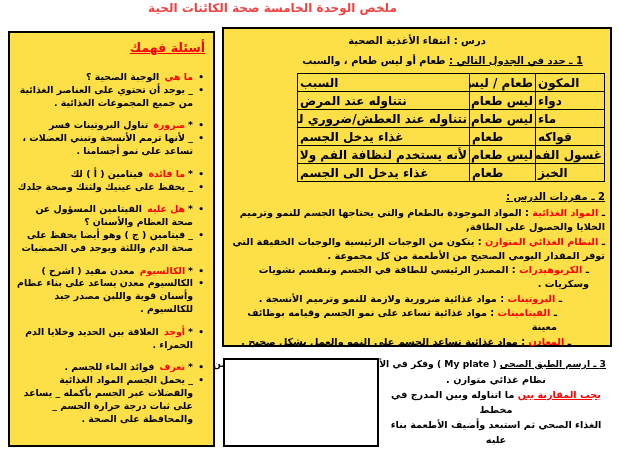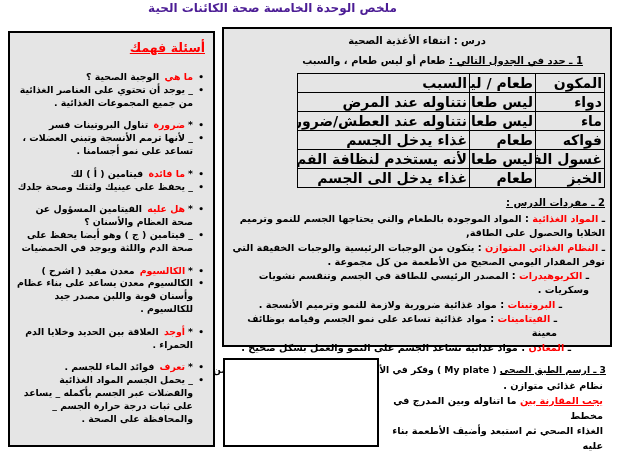--- a/index.html
+++ b/index.html
@@ -6,49 +6,49 @@
   body{
     width:619px;height:468px;position:relative;overflow:hidden;
     background:#ffffff;color:#000;
     font-family:"DejaVu Sans",sans-serif;font-weight:bold;direction:rtl;
   }
   .red{color:#ff0000;}
   .u{text-decoration:underline;}
   
   .page-title{
     position:absolute;top:1px;left:0;width:545px;text-align:center;
-    font-size:12px;color:#4c1d95;letter-spacing:.2px;
+    font-size:12px;color:#ef4444;letter-spacing:.2px;
   }
   
-  .panel{position:absolute;border:2px solid #000;background:#e5e5e5;box-sizing:border-box;}
+  .panel{position:absolute;border:2px solid #000;background:#fde047;box-sizing:border-box;}
   #left-panel{left:8px;top:31px;width:207px;height:416px;padding:4px 6px;}
   #right-panel{left:222px;top:27px;width:390px;height:320px;padding:2px 3px;}
   
   .lesson{font-size:10px;text-align:center;margin-top:4px;}
   .sec1{font-size:10px;margin:9px 24px 0 0;}
   table.food{
     border-collapse:collapse;margin:7px 2px 0 auto;direction:rtl;
     table-layout:fixed;width:307px;
   }
   table.food th,table.food td{
-    border:1.5px solid #000;text-align:right;vertical-align:middle;
-    font-size:14px;font-weight:bold;padding:1px 2px;height:15px;
+    border:1.5px solid #000;text-align:left;vertical-align:middle;
+    font-size:12px;font-weight:bold;padding:1px 2px;height:15px;
     overflow:hidden;white-space:nowrap;
   }
   col.c-comp{width:69px;}col.c-food{width:66px;}col.c-reason{width:172px;}
   .sec2{font-size:10px;margin:9px 2px 0 0;display:inline-block;}
   .vocab{font-size:9.7px;line-height:14.3px;margin-top:2px;}
   .vline{padding:0 2px;}
   .v3{padding-right:18px;}
   .v4{padding-right:45px;}
   .v5{padding-right:50px;}
   .v6{padding-right:36px;}
   .sec3l1{font-size:9.2px;margin:9px 1px 0 0;white-space:nowrap;}
   .ltr{direction:ltr;unicode-bidi:isolate;}
-  .sec3rest{margin:3px 4px 0 0;margin-left:162px;text-align:right;
+  .sec3rest{margin:3px 4px 0 0;margin-left:162px;text-align:center;
     font-size:9.7px;line-height:15px;}
   #draw-box{
     position:absolute;left:-1px;top:329px;width:152px;height:85px;
     border:2px solid #000;background:#fff;
   }
   
   .qhead{font-size:12.5px;color:#ff0000;text-decoration:underline;
     margin:3px 2px 16px 0;display:inline-block;}
   .qa{margin-bottom:10px;}
   .li{font-size:9.4px;line-height:12.8px;position:relative;padding-right:14px;}

